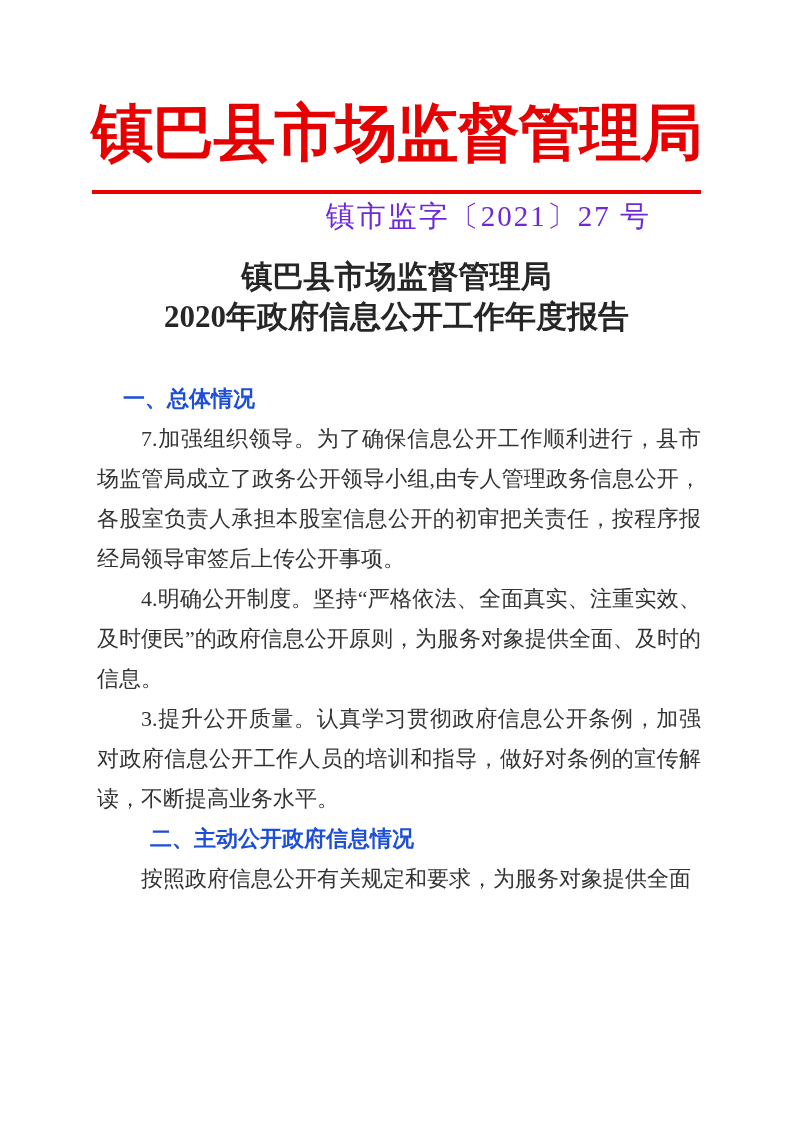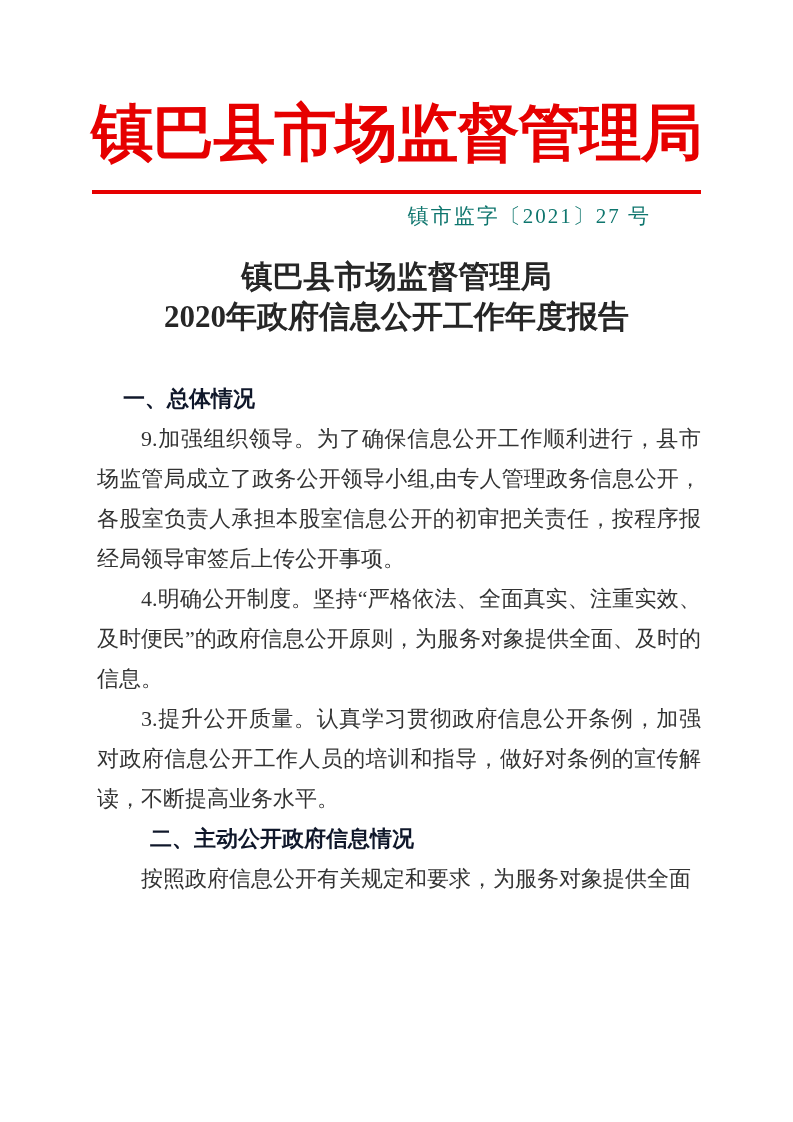--- a/index.html
+++ b/index.html
@@ -31,24 +31,24 @@
   }
   .red-rule {
     height: 4px;
     margin: 16px 92px 0 92px;
     background: #e60000;
   }
   .doc-number {
     margin-top: 7px;
     padding-right: 142px;
     text-align: right;
-    font-size: 21px;
+    font-size: 29px;
     line-height: 30px;
     letter-spacing: 2px;
-    color: #0f766e;
+    color: #6d28d9;
   }
   
   .doc-title {
     margin-top: 26px;
     text-align: center;
     font-weight: 700;
     font-size: 31px;
     line-height: 40px;
     color: #262626;
   }
@@ -60,21 +60,21 @@
     text-align: justify;
     color: #333333;
   }
   .doc-body > div {
     margin: 0;
     padding: 0;
   }
   .heading {
     font-family: Liberation Sans, sans-serif;
     font-weight: 700;
-    color: #0f172a;
+    color: #1d4ed8;
   }
   .block-h1 { text-indent: 26px; }
   .block-h2 { text-indent: 53px; }
   .para { text-indent: 44px; }
 </style>
 </head>
 <body>
 
 <div class="page">
 
@@ -84,20 +84,20 @@
 
   <div class="doc-number">镇市监字〔2021〕27 号</div>
 
   <div class="doc-title">
     <div>镇巴县市场监督管理局</div>
     <div>2020年政府信息公开工作年度报告</div>
   </div>
 
   <div class="doc-body">
     <div class="heading block-h1">一、总体情况</div>
-    <div class="para">9.加强组织领导。为了确保信息公开工作顺利进行，县市场监管局成立了政务公开领导小组,由专人管理政务信息公开，各股室负责人承担本股室信息公开的初审把关责任，按程序报经局领导审签后上传公开事项。</div>
+    <div class="para">7.加强组织领导。为了确保信息公开工作顺利进行，县市场监管局成立了政务公开领导小组,由专人管理政务信息公开，各股室负责人承担本股室信息公开的初审把关责任，按程序报经局领导审签后上传公开事项。</div>
     <div class="para">4.明确公开制度。坚持“严格依法、全面真实、注重实效、及时便民”的政府信息公开原则，为服务对象提供全面、及时的信息。</div>
     <div class="para">3.提升公开质量。认真学习贯彻政府信息公开条例，加强对政府信息公开工作人员的培训和指导，做好对条例的宣传解读，不断提高业务水平。</div>
     <div class="heading block-h2">二、主动公开政府信息情况</div>
     <div class="para">按照政府信息公开有关规定和要求，为服务对象提供全面</div>
   </div>
 
 </div>
 
 </body></html>

